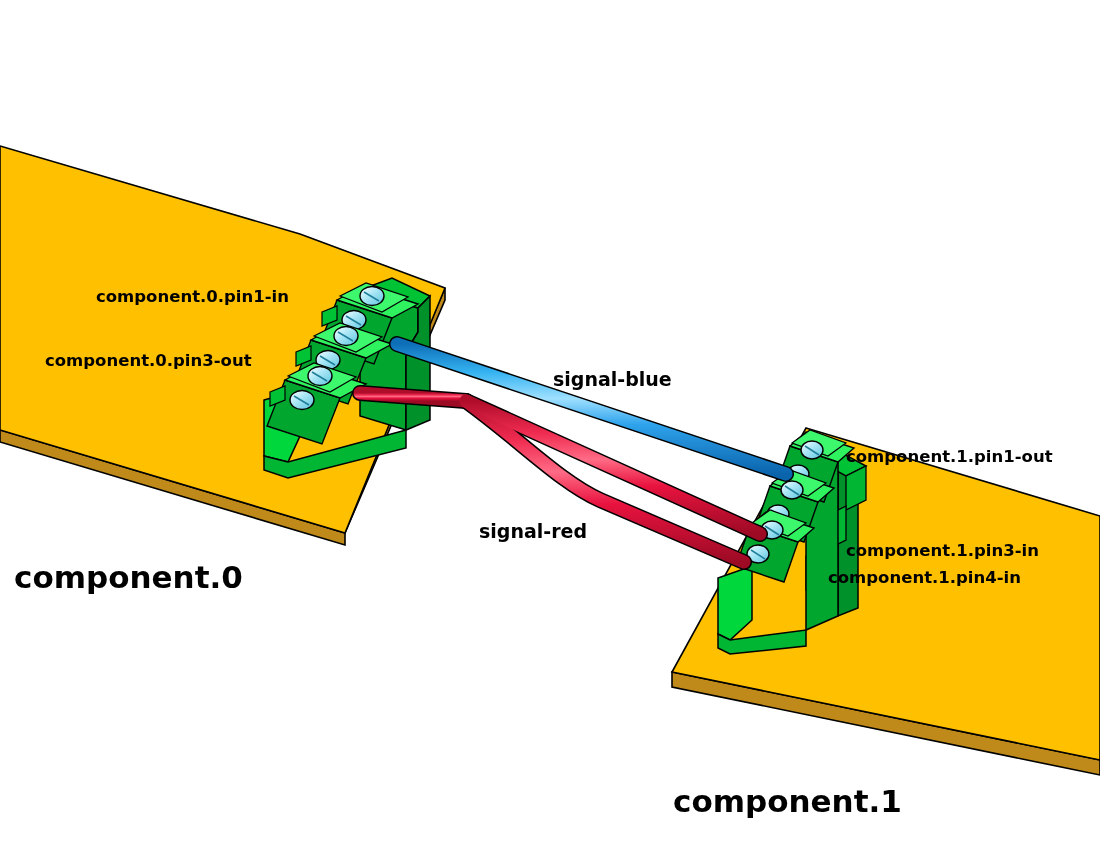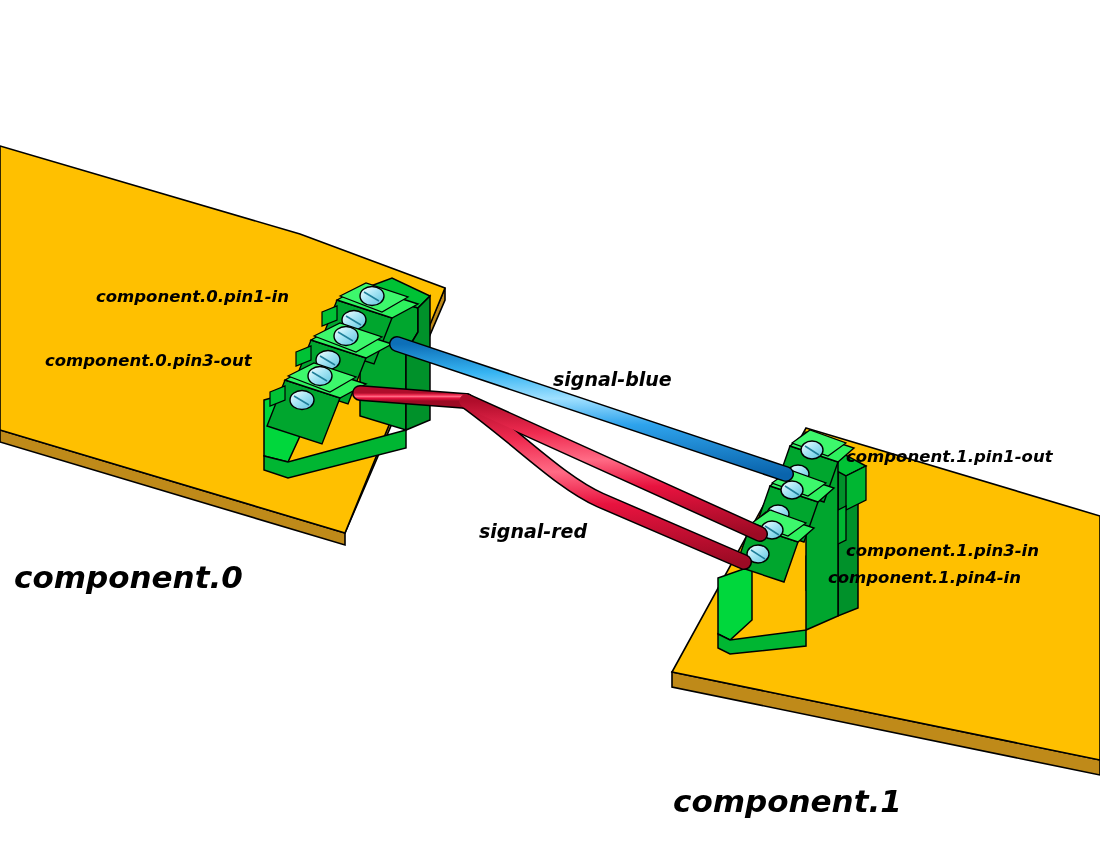--- a/index.html
+++ b/index.html
@@ -7,21 +7,20 @@
     padding: 0;
     background: #ffffff;
   }
   #stage {
     position: relative;
     width: 1100px;
     height: 850px;
     background: #ffffff;
     overflow: hidden;
     font-family: "DejaVu Sans", sans-serif;
-    font-style: italic;
   }
   #scene {
     position: absolute;
     left: 0;
     top: 0;
     width: 1100px;
     height: 850px;
   }
   .lbl {
     font-family: "DejaVu Sans", sans-serif;

